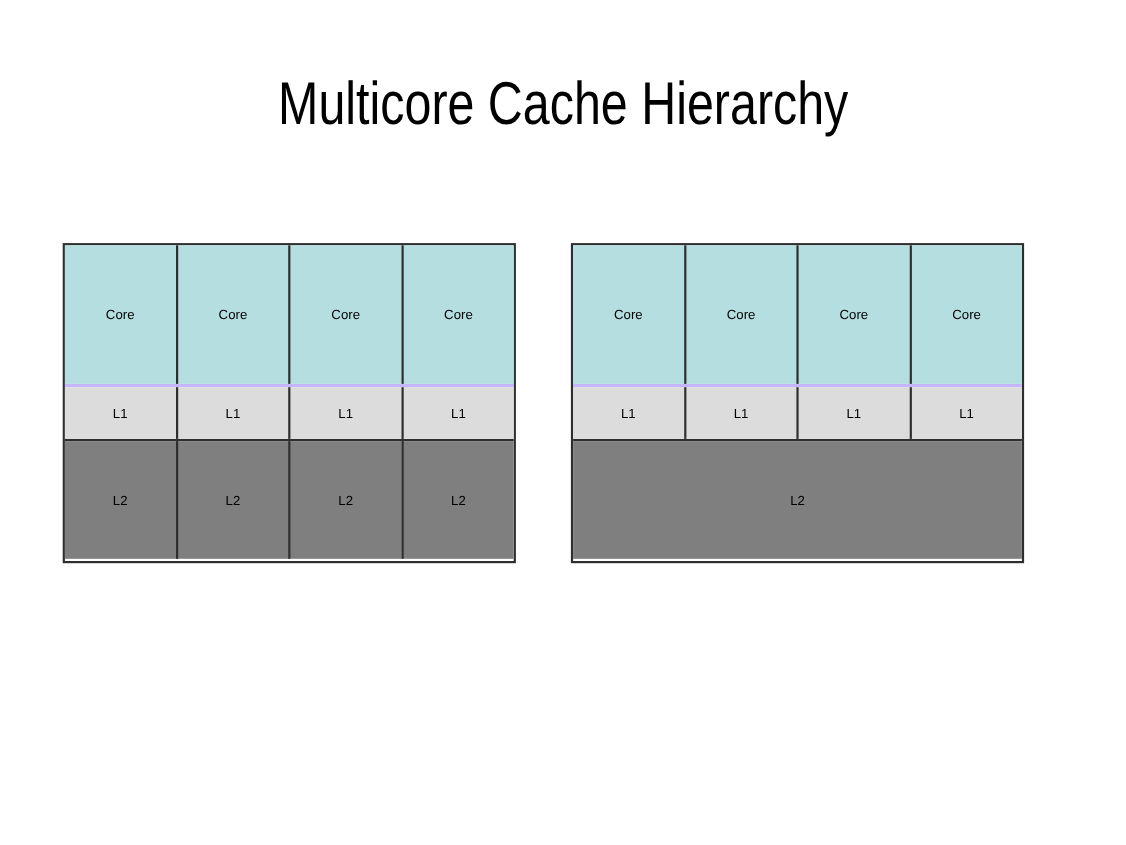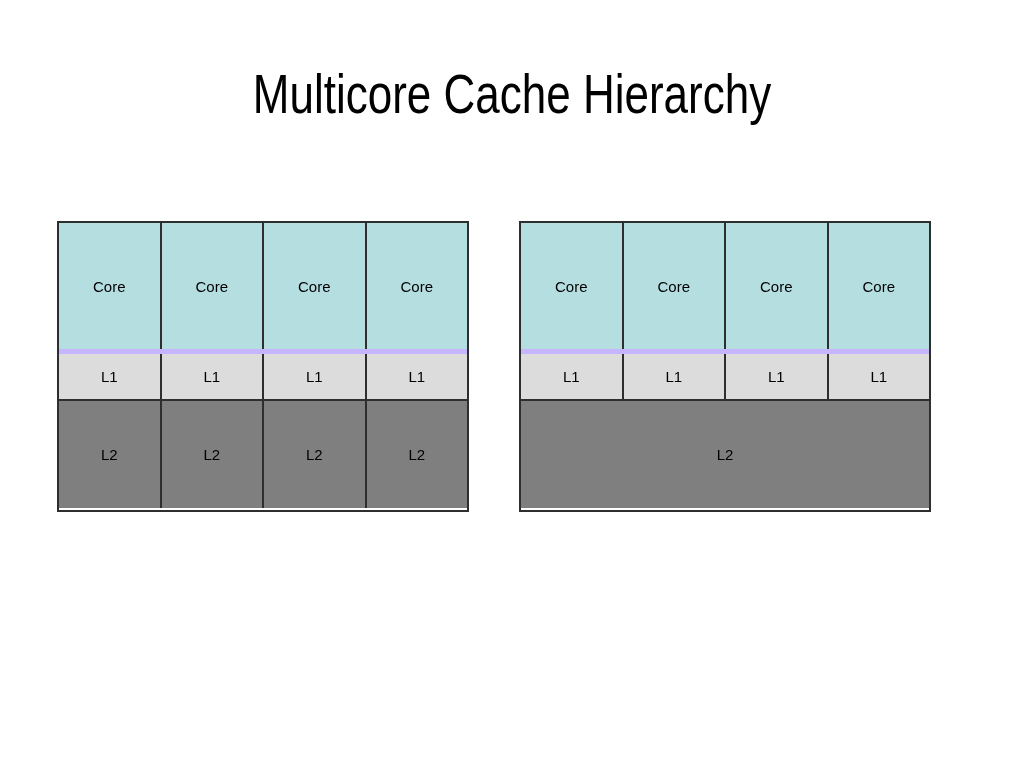--- a/index.html
+++ b/index.html
@@ -59,35 +59,35 @@
   .row {
     display: flex;
     width: 100%;
     box-sizing: border-box;
   }
   .row-core {
     height: 126px;
   }
   .row-l1 {
     height: 52px;
-    border-top: 5px solid #c4b5fd;
+    border-top: 3px solid #c4b5fd;
     border-bottom: 2px solid #2e2e2e;
   }
   .row-l2 {
     height: 107px;
     justify-content: flex-end;
   }
 
   .cell {
     flex: 1 1 0;
     box-sizing: border-box;
     display: flex;
     align-items: center;
     justify-content: center;
-    font-size: 15px;
+    font-size: 12px;
     color: #000000;
     font-family: "Liberation Sans", sans-serif;
     line-height: 1;
   }
   .cell + .cell {
     border-left: 2px solid #2e2e2e;
   }
 
   .cell-core { background: #b5dee1; }
   .cell-l1   { background: #dcdcdc; }

